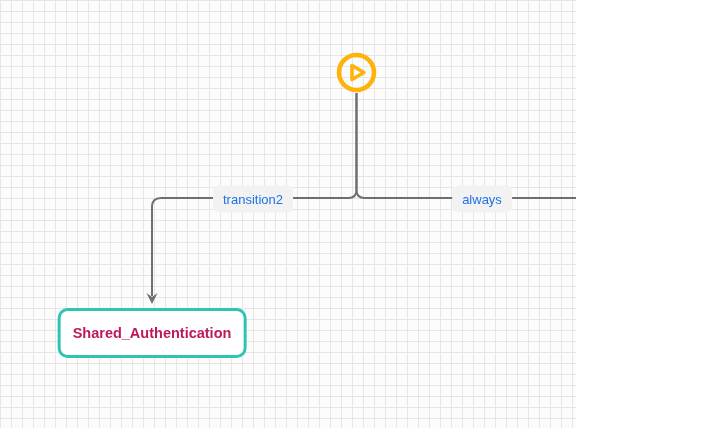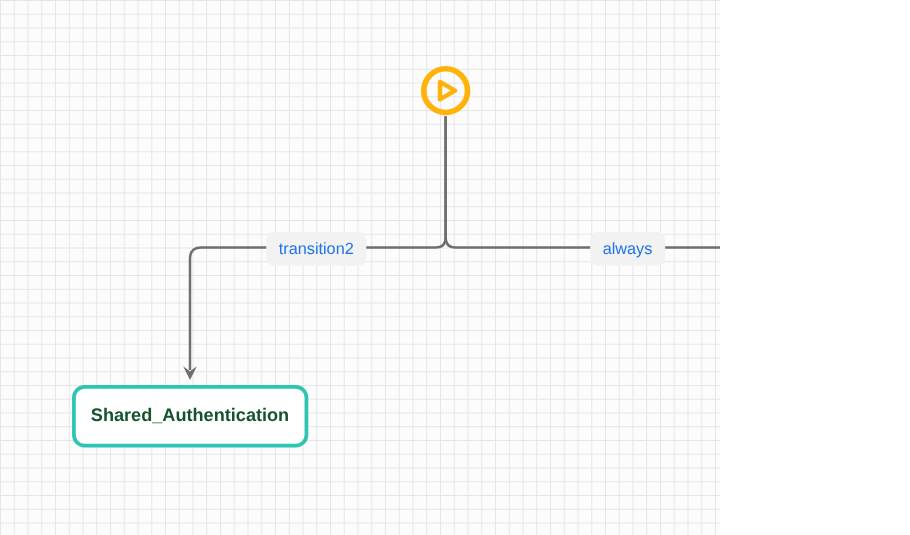--- a/index.html
+++ b/index.html
@@ -39,34 +39,34 @@
     background: #F2F2F3;
     color: #1E73E8;
     font-size: 13px;
     line-height: 1;
     padding: 7px 10px;
     border-radius: 6px;
     white-space: nowrap;
     cursor: pointer;
   }
   .edge-label.transition2 { left: 253px; top: 199px; }
-  .edge-label.always      { left: 502px; top: 199px; text-align: right; }
+  .edge-label.always      { left: 482px; top: 199px; text-align: right; }
   .flow-node {
     position: absolute;
     transform: translate(-50%, -50%);
     height: 50px;
     display: flex;
     align-items: center;
     justify-content: center;
     padding: 0 12px;
     box-sizing: border-box;
     background: #FFFFFF;
     border: 3px solid #2EC4B3;
     border-radius: 10px;
-    color: #14532d;
+    color: #be185d;
     font-size: 14.5px;
     font-weight: 700;
     white-space: nowrap;
     cursor: pointer;
   }
   .flow-node.left  { left: 152px; top: 333px; }
   .flow-node.right { left: 604px; top: 333px; }
 </style>
 </head>
 <body>

